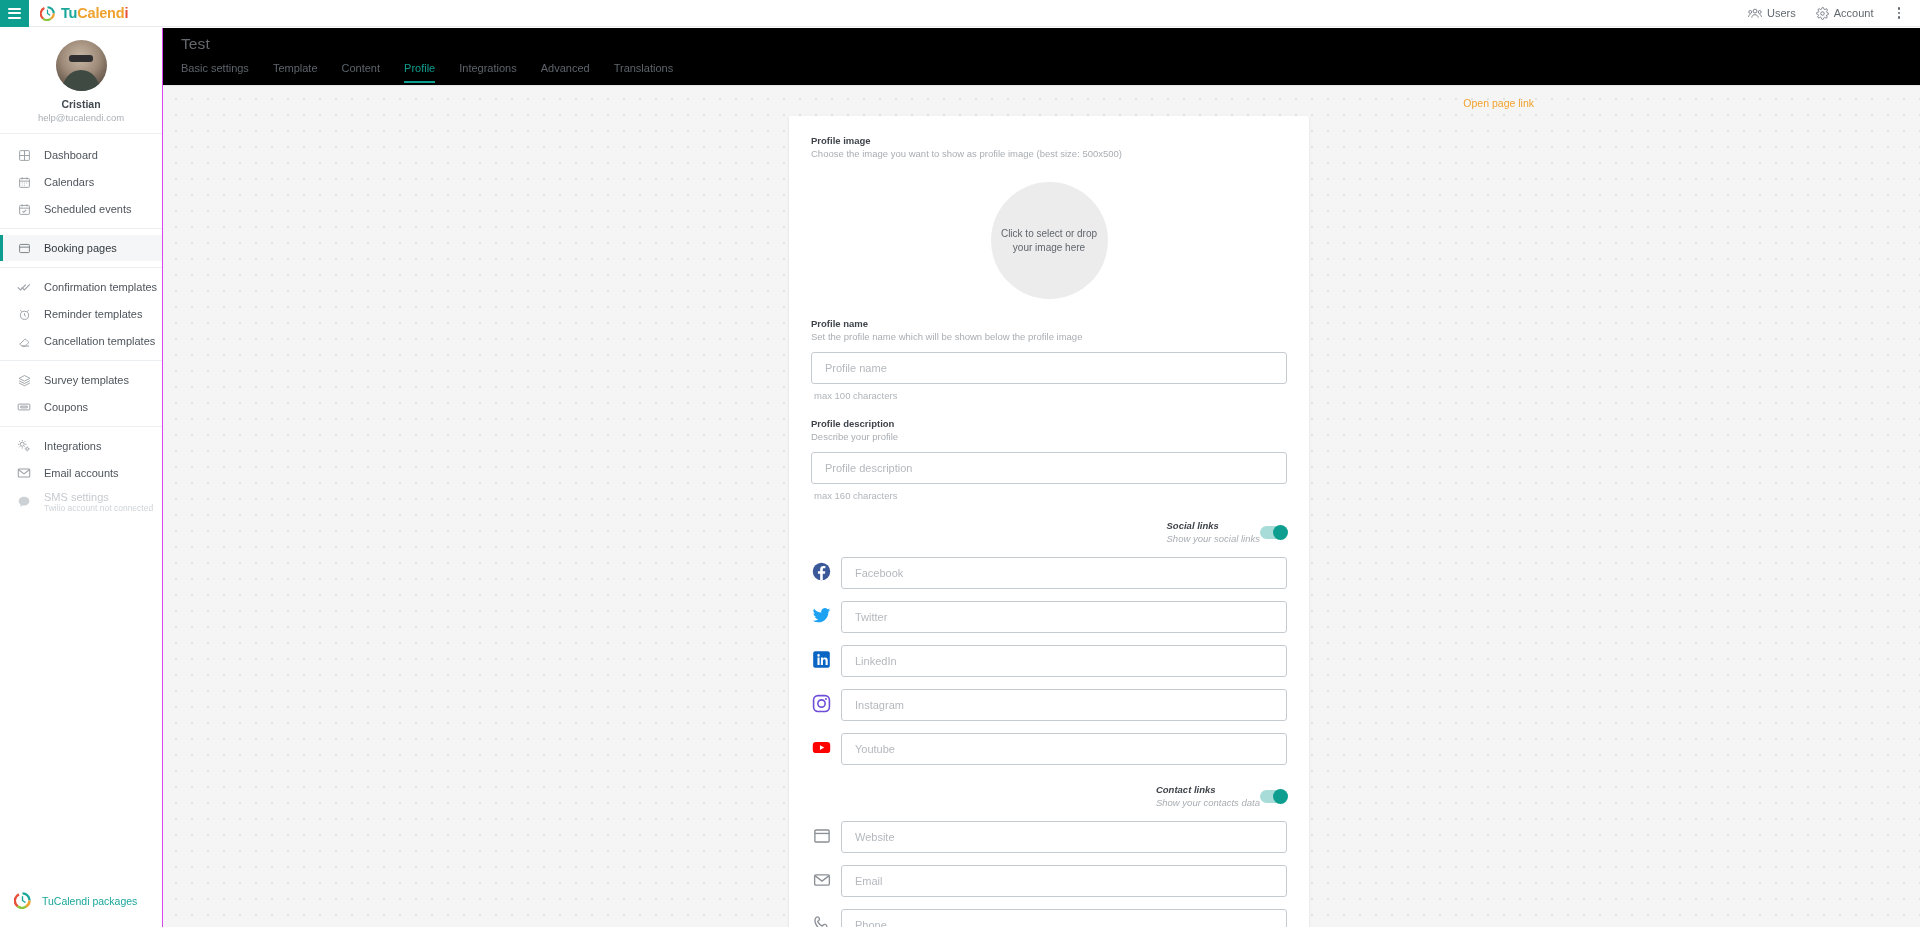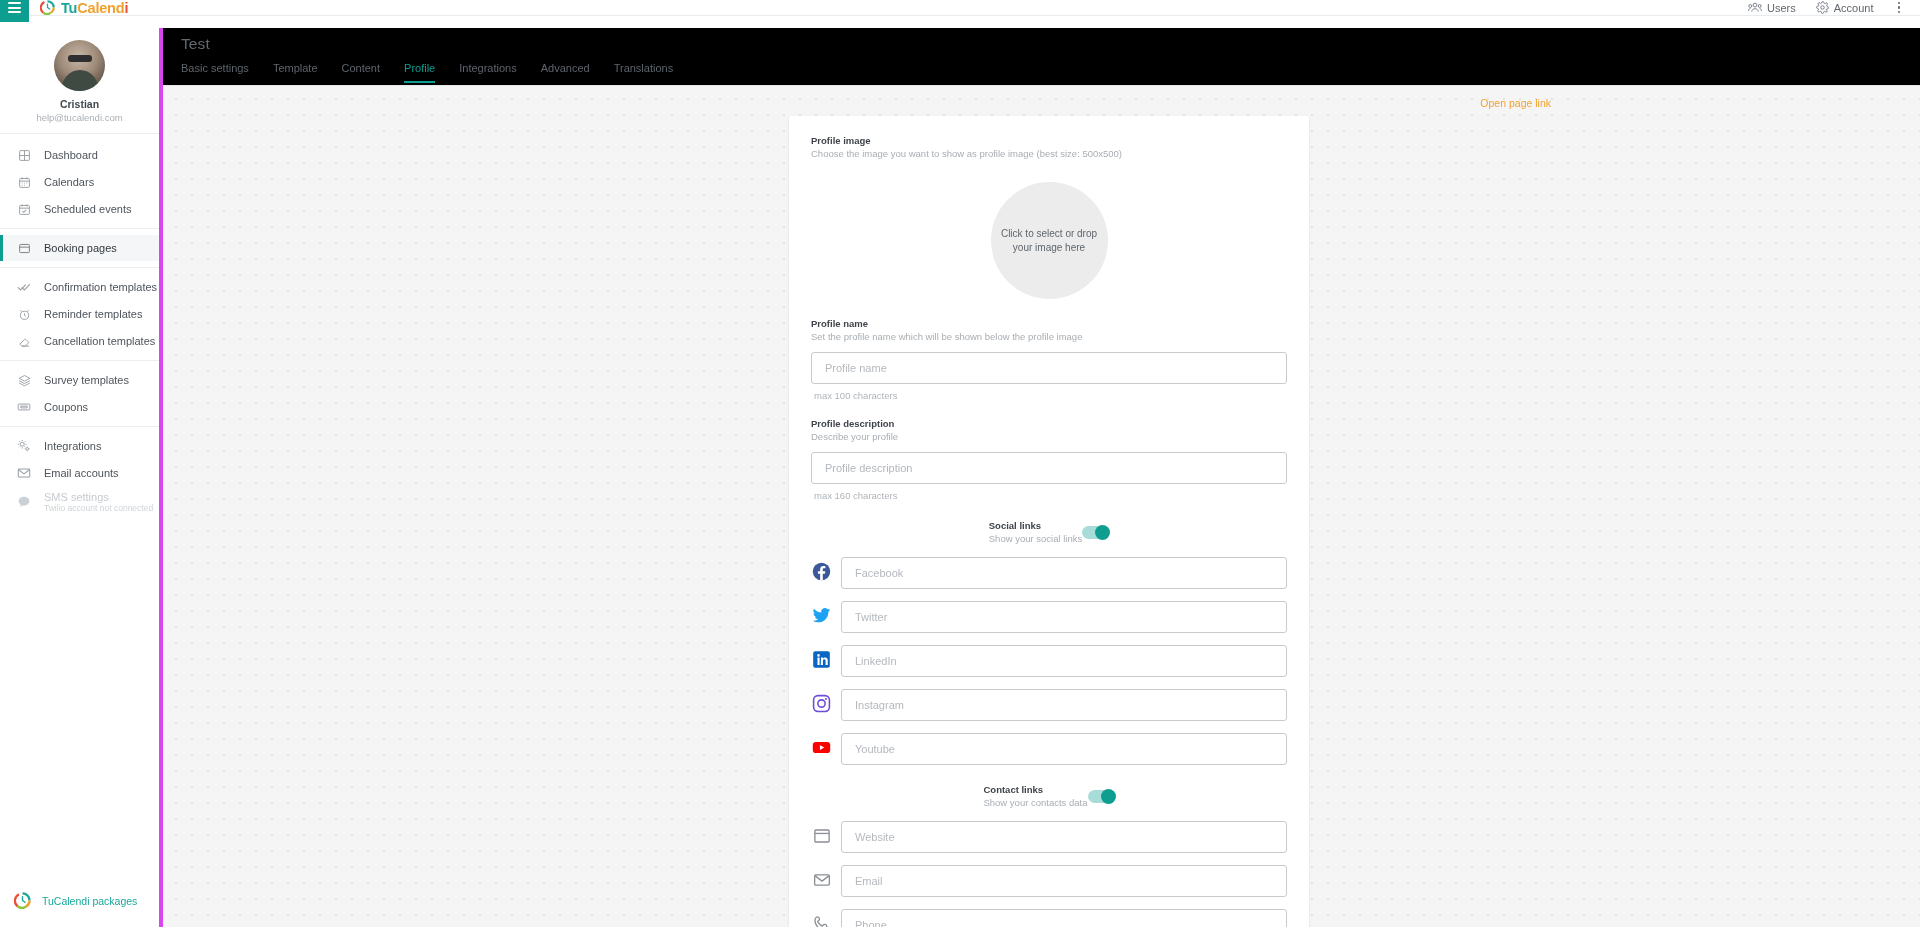--- a/index.html
+++ b/index.html
@@ -4,21 +4,21 @@
 <style>
   * { box-sizing: border-box; margin: 0; padding: 0; }
   html, body {
     width: 1920px; height: 927px;
     font-family: "Liberation Sans", sans-serif;
     background: #ffffff; overflow: hidden;
   }
 
   
   .topbar {
-    position: absolute; top: 0; left: 0; width: 1920px; height: 16px;
+    position: absolute; top: 0; left: 0; width: 1920px; height: 27px;
     background: #ffffff; border-bottom: 1px solid #e9ecef;
     display: flex; align-items: center; z-index: 20;
   }
   .hamburger {
     width: 29px; height: 28px; background: #0e9e8f;
     display: flex; align-items: center; justify-content: center;
     flex-direction: column; gap: 2.5px; cursor: pointer;
   }
   .hamburger span { display:block; width: 13px; height: 2px; background: #fff; border-radius: 1px; }
 
@@ -32,21 +32,21 @@
     margin-left: auto; display: flex; align-items: center; gap: 20px;
     padding-right: 16px; color: #6f7680; font-size: 11px;
   }
   .tb-item { display: flex; align-items: center; gap: 5px; cursor: pointer; color:#61686f; }
   .kebab { display:flex; flex-direction:column; gap:2px; cursor:pointer; padding: 2px 4px;}
   .kebab i { width:2.5px; height:2.5px; border-radius:50%; background:#61686f; display:block;}
 
   
   .sidebar {
     position: absolute; top: 28px; left: 0; width: 163px; height: 899px;
-    background: #ffffff; border-right: 4px solid #d946ef; z-index: 15;
+    background: #ffffff; border-right: 1px solid #d946ef; z-index: 15;
   }
   .profile-block {
     padding: 12px 0 9px; text-align: center; border-bottom: 1px solid #eceff1;
   }
   .avatar {
     width: 51px; height: 51px; border-radius: 50%; margin: 0 auto 6px;
     background: radial-gradient(circle at 48% 34%, #c9b8a6 0%, #9e8a78 44%, #6a5c50 72%, #3c3a38 100%);
     position: relative; overflow: hidden;
   }
   .avatar::after{
@@ -104,21 +104,21 @@
 
   
   .content {
     position: absolute; top: 58px; left: 0; right: 0; bottom: 0;
     background-color: #f5f5f5;
     background-image: radial-gradient(#e2e2e2 1px, transparent 1px);
     background-size: 16px 16px; background-position: 5px 5px;
     overflow: hidden;
   }
   .open-link {
-    position: absolute; top: 11px; right: 369px;
+    position: absolute; top: 11px; right: 386px;
     font-size: 10.5px; color: #f0a22e; cursor: pointer;
   }
 
   .card {
     position: absolute; top: 30px; left: 626px; width: 520px;
     background: #fff; border-radius: 2px;
     box-shadow: 0 1px 3px rgba(0,0,0,.10);
     padding: 18px 22px 20px;
   }
 
@@ -135,21 +135,21 @@
   .txt-input {
     width: 100%; height: 32px; margin-top: 9px;
     border: 1px solid #c6cbd0; border-radius: 3px;
     padding: 0 13px; font-size: 11px; color: #3e444a;
     font-family: "Liberation Sans", sans-serif; background: #fff; outline: none;
   }
   .txt-input::placeholder { color: #b4b9be; }
 
   .block { margin-top: 16px; }
 
-  .toggle-row { display: flex; align-items: center; justify-content: center; margin-top: 18px; }
+  .toggle-row { display: flex; align-items: center; justify-content: flex-end; margin-top: 18px; font-style: italic; }
   .switch {
     width: 27px; height: 13px; border-radius: 7px; background: #a8dcd8;
     position: relative; cursor: pointer; flex: 0 0 27px;
   }
   .switch .knob {
     position: absolute; right: -1px; top: -1px; width: 15px; height: 15px;
     border-radius: 50%; background: #0e9e8f;
   }
 
   .link-row { display: flex; align-items: center; gap: 9px; margin-top: 9px; }

